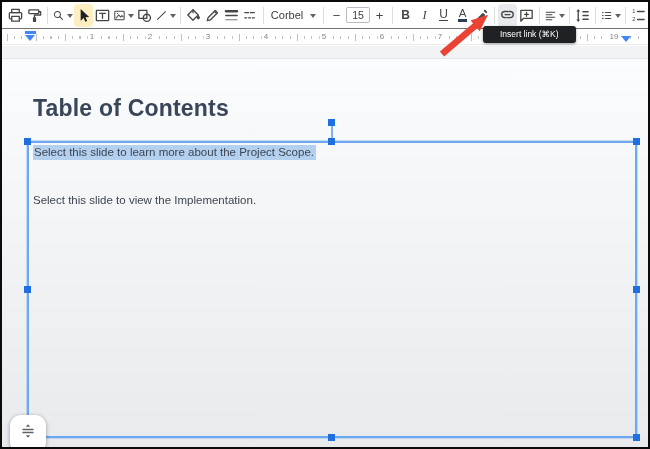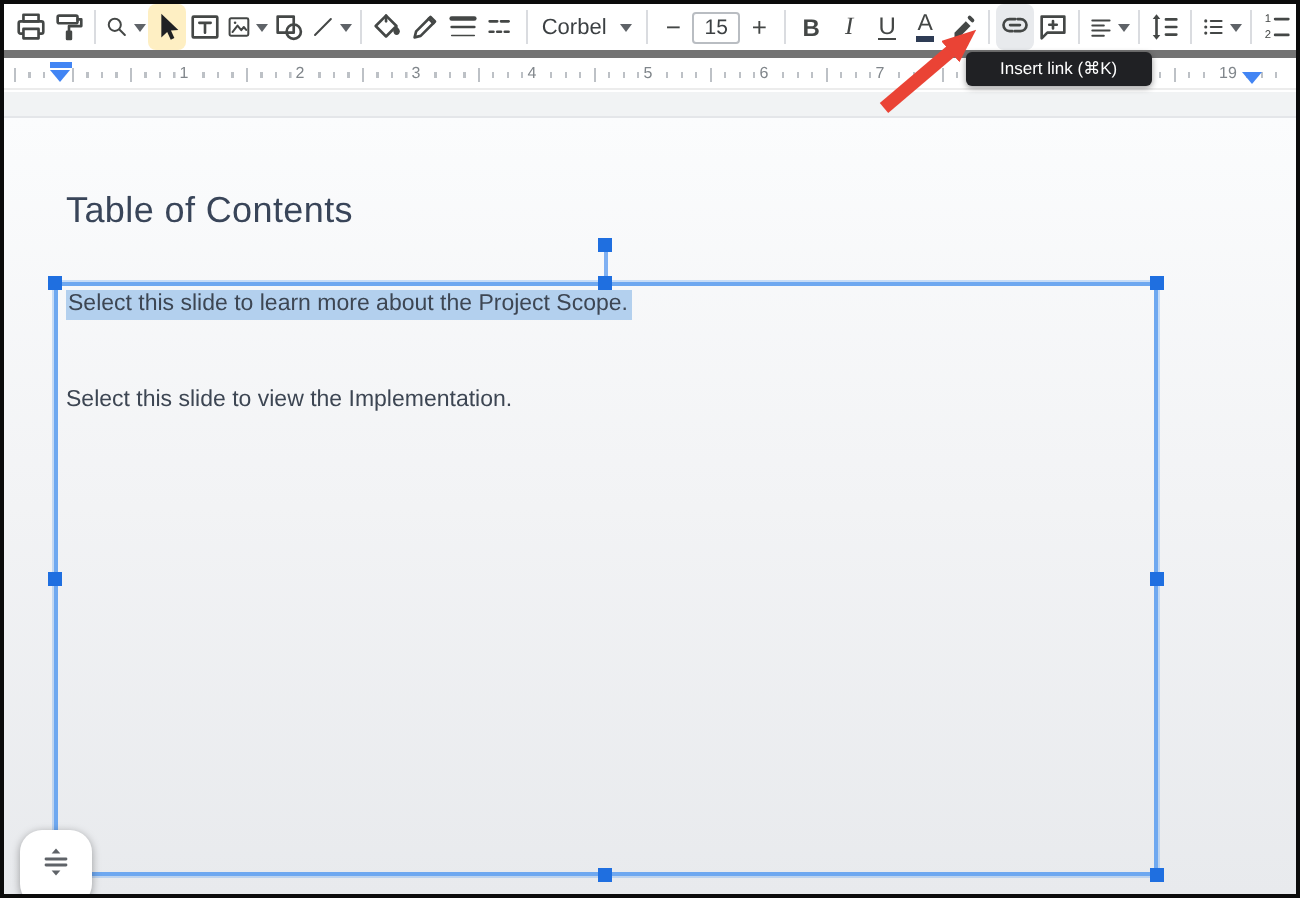--- a/index.html
+++ b/index.html
@@ -6,21 +6,21 @@
   body { font-family:"Liberation Sans", sans-serif; background:#555; }
   .frame {
     position:relative; width:650px; height:449px;
     border:2px solid #0b0b0b; background:#fff; overflow:hidden;
   }
 
   
   .toolbar {
     position:absolute; top:0; left:0; right:0; height:27px;
     background:#fff; display:flex; align-items:center;
-    padding-left:4px; border-bottom:4px solid #737373; z-index:5;
+    padding-left:4px; border-bottom:1px solid #737373; z-index:5;
   }
   .tbtn {
     height:23px; min-width:19px; display:flex; align-items:center; justify-content:center;
     background:none; border:none; cursor:pointer; padding:0 1px; border-radius:4px;
     color:#444746; font-family:"Liberation Sans", sans-serif;
   }
   .tbtn svg { width:17px; height:17px; stroke:#444746; stroke-width:1.4; fill:none;
     stroke-linecap:round; stroke-linejoin:round; }
   .tbtn.active { background:#feefc3; }
   .tbtn.hovered { background:#e8eaed; }
@@ -52,24 +52,24 @@
     border-right:5.5px solid transparent; border-top:6px solid #4285f4; margin-top:1px; }
   .ind-right { position:absolute; left:619px; top:7px; width:0; height:0;
     border-left:5.5px solid transparent; border-right:5.5px solid transparent;
     border-top:6px solid #4285f4; }
 
   
   .workspace { position:absolute; top:44px; left:0; right:0; bottom:0; background:#f1f3f4; }
   .canvas { position:absolute; top:12px; left:0; right:0; bottom:0;
     border-top:1px solid #e4e6e9;
     background:linear-gradient(180deg,#fbfcfd 0%, #f2f3f5 50%, #e8eaed 100%); }
-  .slide-title { position:absolute; left:31px; top:36px; font-size:18px; font-weight:400;
+  .slide-title { position:absolute; left:31px; top:36px; font-size:23px; font-weight:700;
     color:#394559; letter-spacing:.2px; }
 
-  .textbox { position:absolute; left:25px; top:82px; width:552px; height:297px;
+  .textbox { position:absolute; left:25px; top:82px; width:610px; height:297px;
     border:2px solid #6ea8f0; box-shadow:0 0 0 1px rgba(110,168,240,.35);
     padding:2px 6px 0 4px; }
   .textbox p { font-size:11.5px; line-height:15px; color:#3d4653; margin:0 0 33px 0; }
   .sel-text { background:#b3d0ee; padding:1px 2px 2px 1px; }
   .handle { position:absolute; width:7px; height:7px; background:#1f6fe0; z-index:3; }
   .h-tl{left:-5px;top:-5px} .h-tm{left:calc(50% - 4px);top:-5px} .h-tr{right:-5px;top:-5px}
   .h-ml{left:-5px;top:calc(50% - 4px)} .h-mr{right:-5px;top:calc(50% - 4px)}
   .h-bl{left:-5px;bottom:-5px} .h-bm{left:calc(50% - 4px);bottom:-5px} .h-br{right:-5px;bottom:-5px}
   .rot-stem { position:absolute; left:calc(50% - 1px); top:-17px; width:2px; height:14px;
     background:#7fb0f2; }

